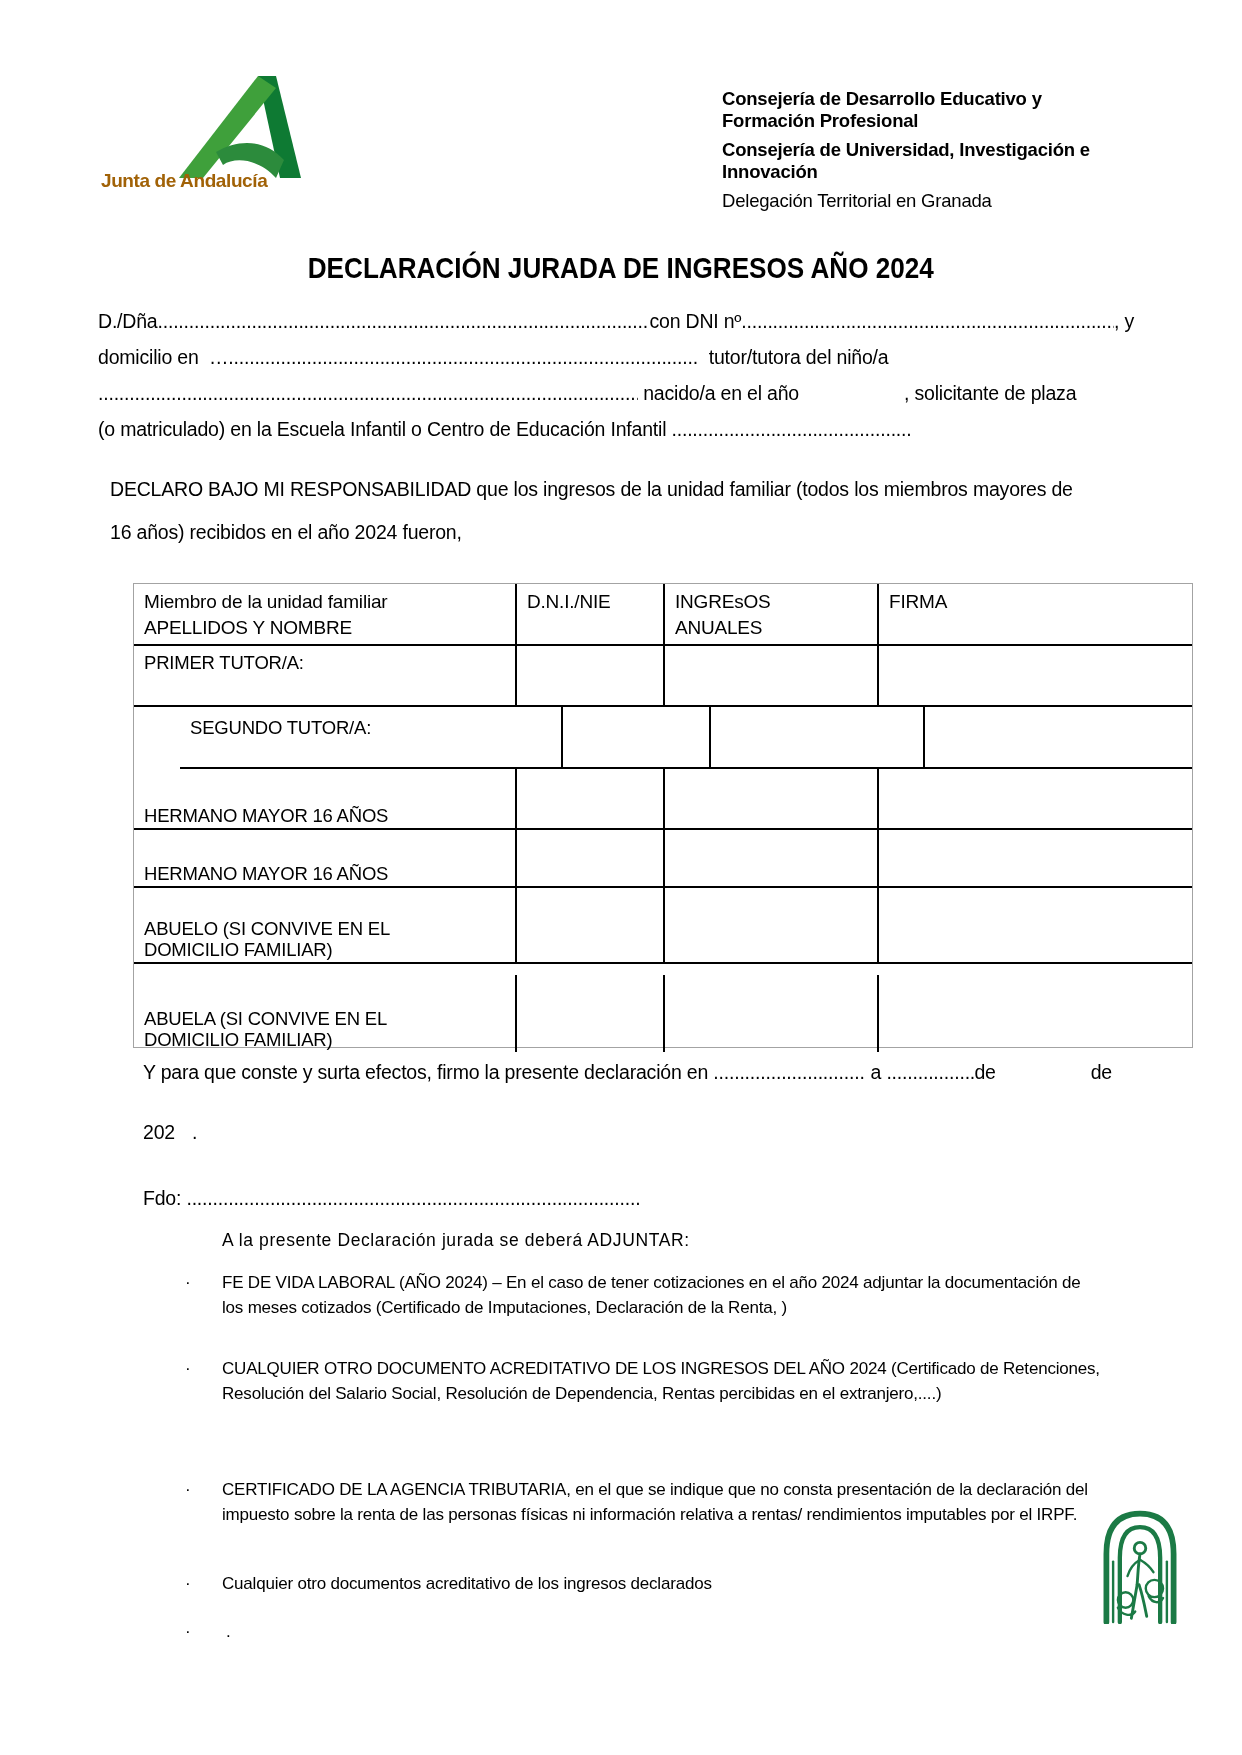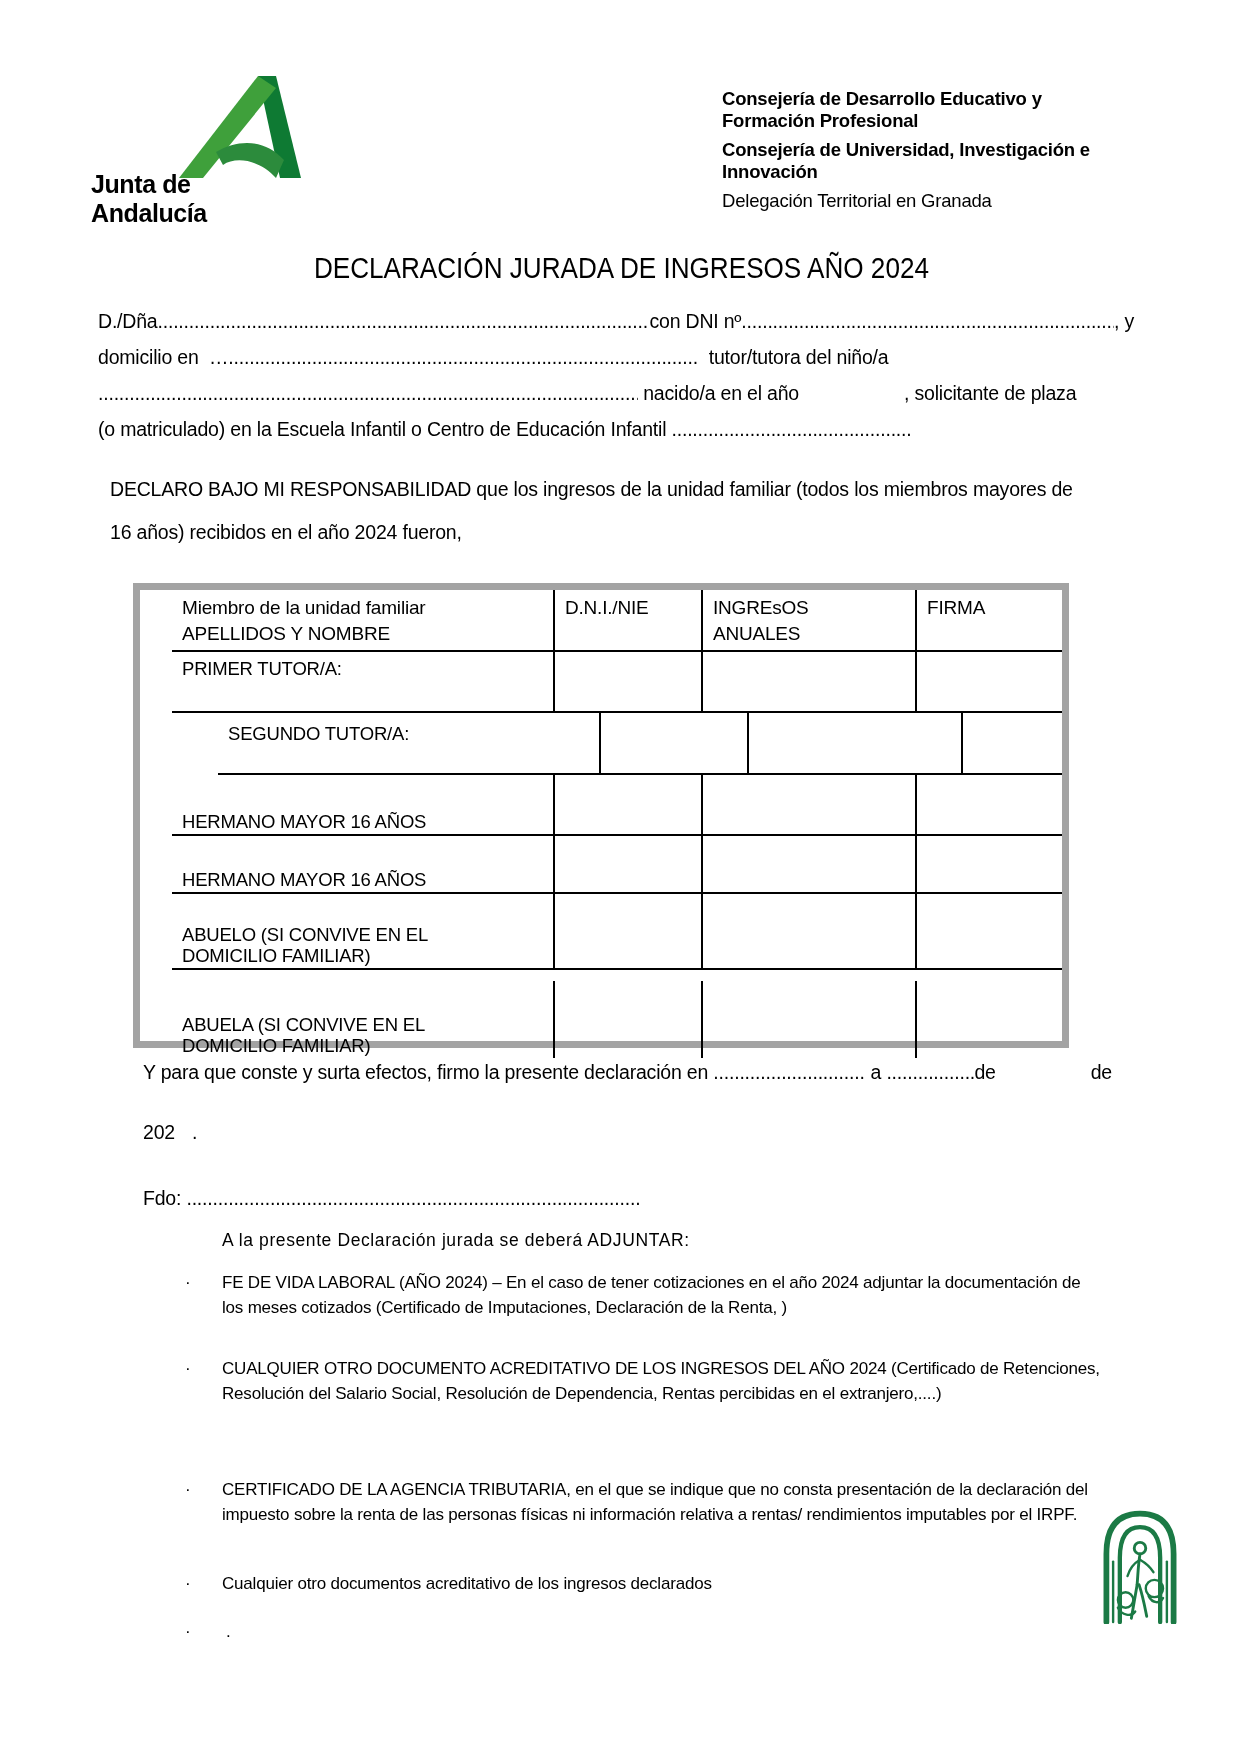--- a/index.html
+++ b/index.html
@@ -6,41 +6,41 @@
   html,body { background:#ffffff; }
   .page {
     position:relative; width:1242px; height:1755px; background:#ffffff;
     font-family:"Liberation Sans", sans-serif; color:#000; overflow:hidden;
     letter-spacing:-0.2px;
   }
   .abs { position:absolute; }
 
   
   .logo-wrap { left:170px; top:76px; width:134px; height:102px; }
-  .logo-text { left:91px; top:170px; width:210px; font-weight:bold; font-size:25px; color:#000000; letter-spacing:-0.4px; }
+  .logo-text { left:101px; top:170px; width:210px; font-weight:bold; font-size:19px; color:#a16207; letter-spacing:-0.4px; }
   .org-block { left:722px; top:88px; width:430px; font-size:18.5px; line-height:22px; }
   .org-bold { font-weight:bold; }
   .org-gap { height:7px; }
 
   
-  .title-row { left:0; top:251px; width:1242px; text-align:center; font-size:30px; letter-spacing:0; }
+  .title-row { left:0; top:251px; width:1242px; text-align:center; font-size:30px; letter-spacing:0;font-weight:bold; }
   .condense { display:inline-block; transform:scaleX(0.87); transform-origin:center; white-space:pre; }
 
   
   .intro { left:98px; top:303px; width:1036px; font-size:19.5px; }
   .pline { display:flex; align-items:baseline; height:36px; line-height:36px; }
   .pline span { white-space:pre; }
   .fill { overflow:hidden; flex:0 0 auto; }
   .fillgrow { overflow:hidden; }
   .gap { flex:0 0 auto; }
 
   .declaro { left:110px; top:468px; width:1060px; font-size:19.5px; line-height:43px; }
 
   
-  .table { left:133px; top:583px; width:936px; height:465px; border:7px solid #a3a3a3;padding-left:32px; }
+  .table { left:133px; top:583px; width:1060px; height:465px; border:1px solid #a3a3a3; }
   .trow { display:flex; border-bottom:2px solid #000; }
   .trow:last-child { border-bottom:none;margin-top:11px; }
   .tcell { border-right:2px solid #000; overflow:hidden; }
   .tcell:last-child { border-right:none; }
   .c1 { width:383px; } .c2 { width:148px; } .c3 { width:214px; } .c4 { flex:1; }
   .th { font-size:19px; line-height:26px; padding:5px 0 0 10px; }
   .rowlabel { font-size:18.5px; line-height:21px; padding-left:10px; }
   .va-top .rowlabel { padding-top:6px; }
   .va-bottom { display:flex; }
   .va-bottom .tcell { display:flex; align-items:flex-end; }

